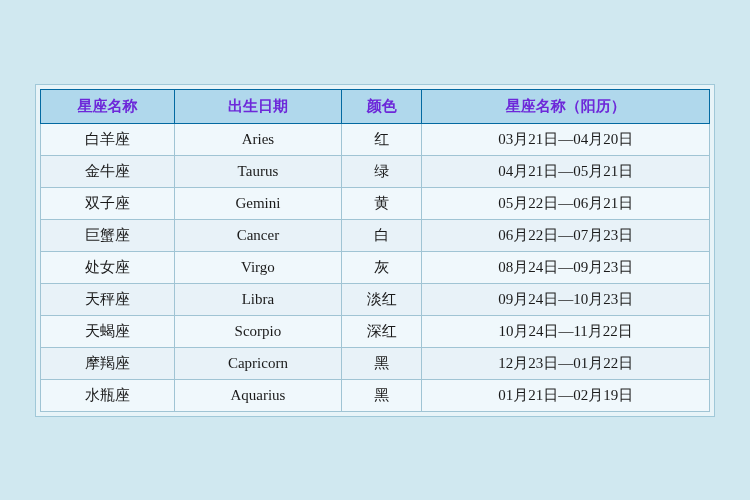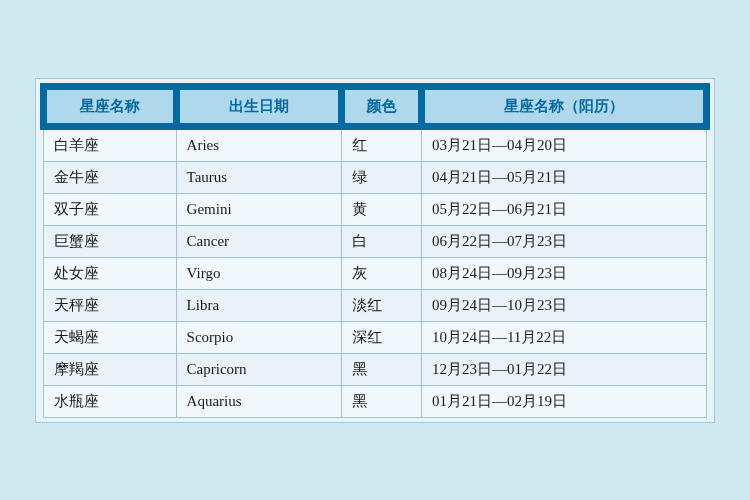--- a/index.html
+++ b/index.html
@@ -26,31 +26,31 @@
     }
 
     table {
       width: 100%;
       border-collapse: collapse;
       font-size: 15px;
     }
 
     thead tr th {
       background-color: #b0d8ec;
-      border: 7px solid #0369a1;
+      border: 1px solid #0369a1;
       padding: 7px 10px;
       text-align: center;
       font-weight: bold;
-      color: #0369a1;
+      color: #6d28d9;
     }
 
     tbody tr td {
       border: 1px solid #a0c4d4;
       padding: 6px 10px;
-      text-align: left;
+      text-align: center;
       color: #1a1a1a;
       background-color: #f0f8fc;
     }
 
     tbody tr:nth-child(even) td {
       background-color: #e8f2f8;
     }
 
     .col-chinese { width: 20%; }
     .col-english { width: 25%; }

